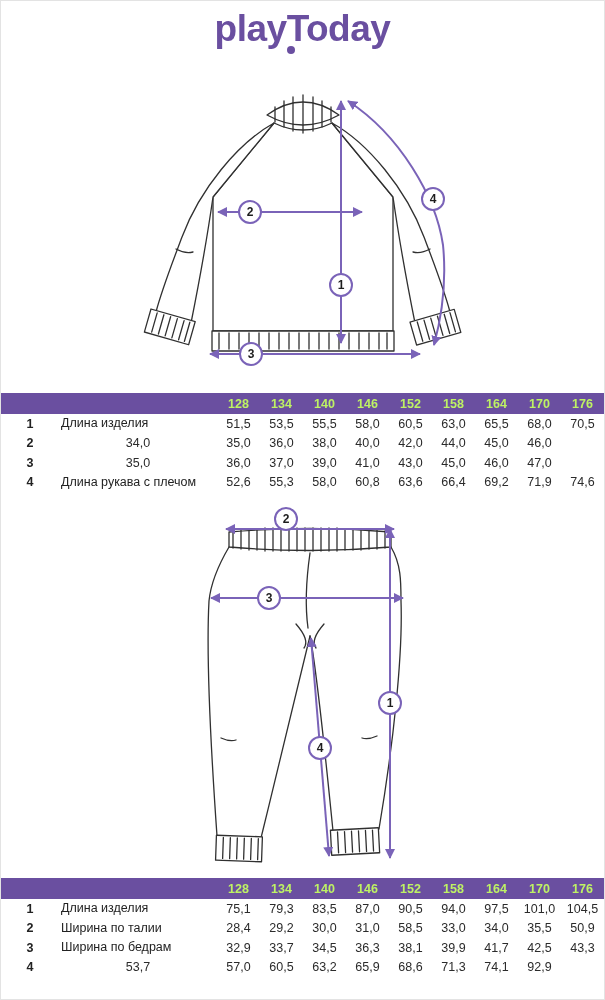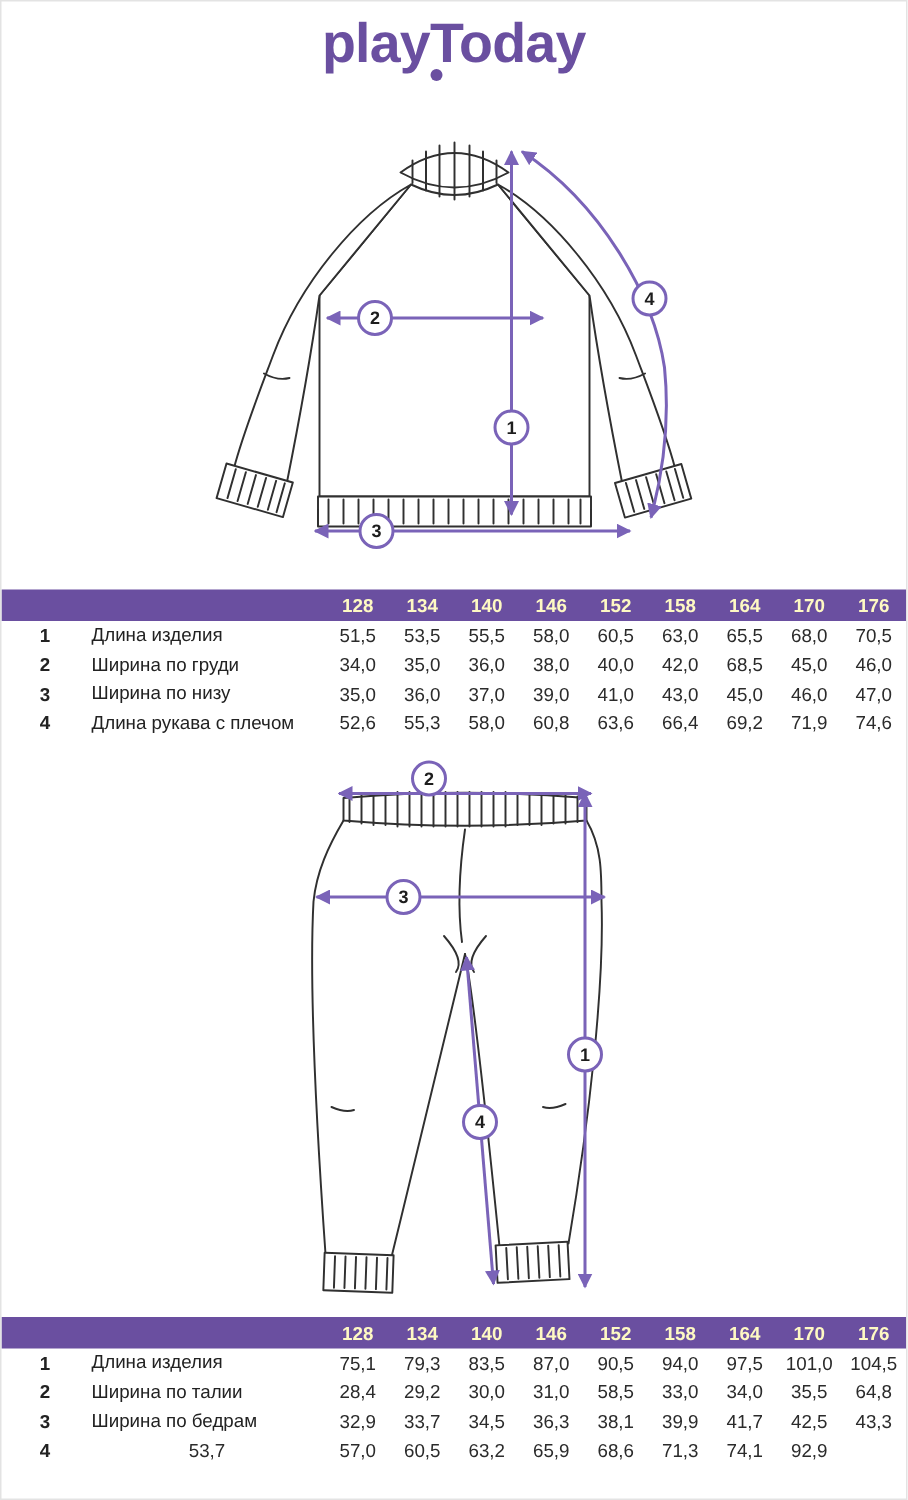--- a/index.html
+++ b/index.html
@@ -20,21 +20,21 @@
     position:absolute; left:72px; bottom:-4px;
     width:8px; height:8px; border-radius:50%; background:var(--accent);
   }
   .figure { display:flex; justify-content:center; }
   .fig-shirt { margin-top:22px; }
   .fig-pants { margin-top:14px; }
 
   .size-table { width:100%; font-size:12.5px; margin-top:16px; }
   .tr { display:grid; grid-template-columns:58px 158px repeat(9,1fr); }
   .tr.thead {
-    background:var(--accent); color:#fef9c3; font-weight:bold;
+    background:var(--accent); color:#bef264; font-weight:bold;
     height:21px; align-items:center;
   }
   .tr.body { align-items:start; }
   .td { display:flex; align-items:center; justify-content:center; min-height:19.5px; }
   .td.label { justify-content:flex-start; line-height:1.25; padding:2px 2px 1px 2px; }
   .td.num { font-weight:bold; }
   .td.val { color:#2b2b2b; }
 
   svg text.marker-num {
     font-family:"Liberation Sans", sans-serif;
@@ -142,35 +142,33 @@
       <div class="td val">58,0</div>
       <div class="td val">60,5</div>
       <div class="td val">63,0</div>
       <div class="td val">65,5</div>
       <div class="td val">68,0</div>
       <div class="td val">70,5</div>
     </div>
 
     <div class="tr body">
       <div class="td num">2</div>
-      <div class="td label">Ширина по груди</div>
       <div class="td val">34,0</div>
       <div class="td val">35,0</div>
       <div class="td val">36,0</div>
       <div class="td val">38,0</div>
       <div class="td val">40,0</div>
       <div class="td val">42,0</div>
-      <div class="td val">68,5</div>
+      <div class="td val">44,0</div>
       <div class="td val">45,0</div>
       <div class="td val">46,0</div>
     </div>
 
     <div class="tr body">
       <div class="td num">3</div>
-      <div class="td label">Ширина по низу</div>
       <div class="td val">35,0</div>
       <div class="td val">36,0</div>
       <div class="td val">37,0</div>
       <div class="td val">39,0</div>
       <div class="td val">41,0</div>
       <div class="td val">43,0</div>
       <div class="td val">45,0</div>
       <div class="td val">46,0</div>
       <div class="td val">47,0</div>
     </div>
@@ -283,21 +281,21 @@
       <div class="td num">2</div>
       <div class="td label">Ширина по талии</div>
       <div class="td val">28,4</div>
       <div class="td val">29,2</div>
       <div class="td val">30,0</div>
       <div class="td val">31,0</div>
       <div class="td val">58,5</div>
       <div class="td val">33,0</div>
       <div class="td val">34,0</div>
       <div class="td val">35,5</div>
-      <div class="td val">64,8</div>
+      <div class="td val">50,9</div>
     </div>
 
     <div class="tr body">
       <div class="td num">3</div>
       <div class="td label">Ширина по бедрам</div>
       <div class="td val">32,9</div>
       <div class="td val">33,7</div>
       <div class="td val">34,5</div>
       <div class="td val">36,3</div>
       <div class="td val">38,1</div>

